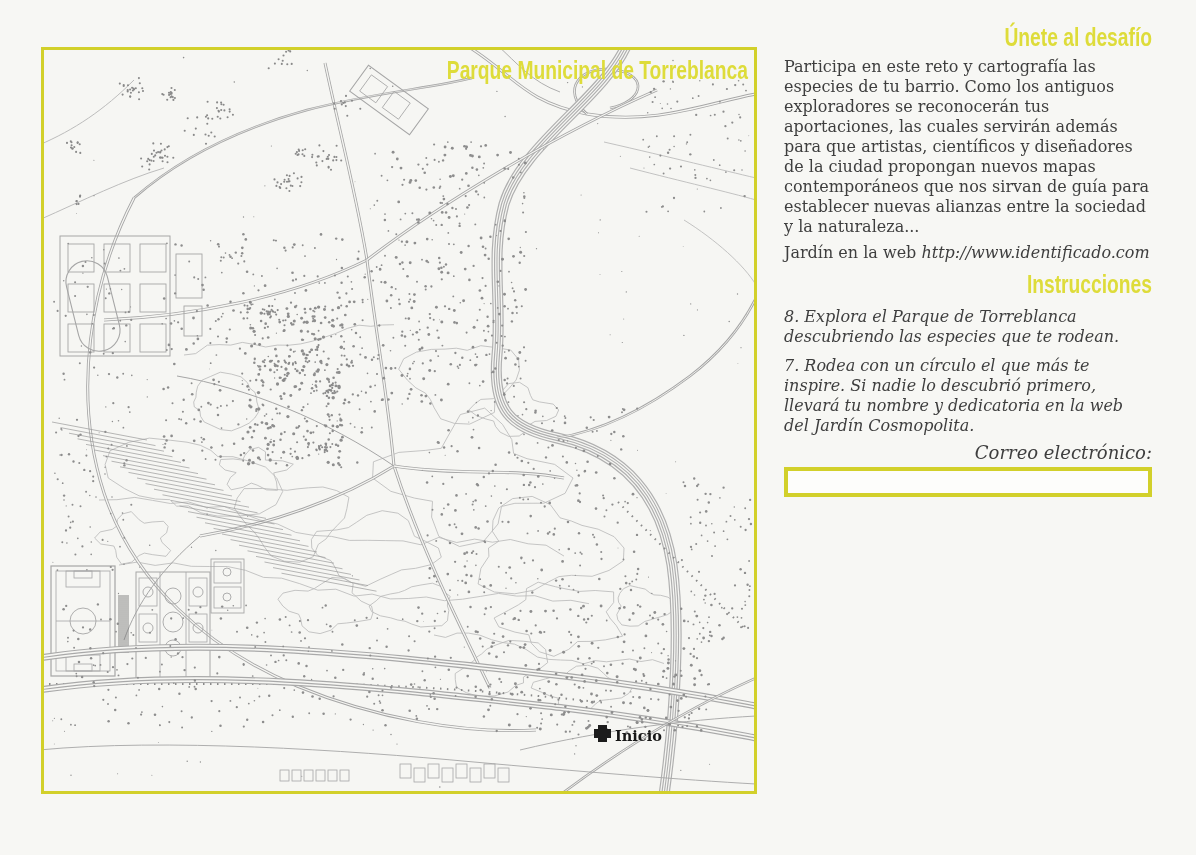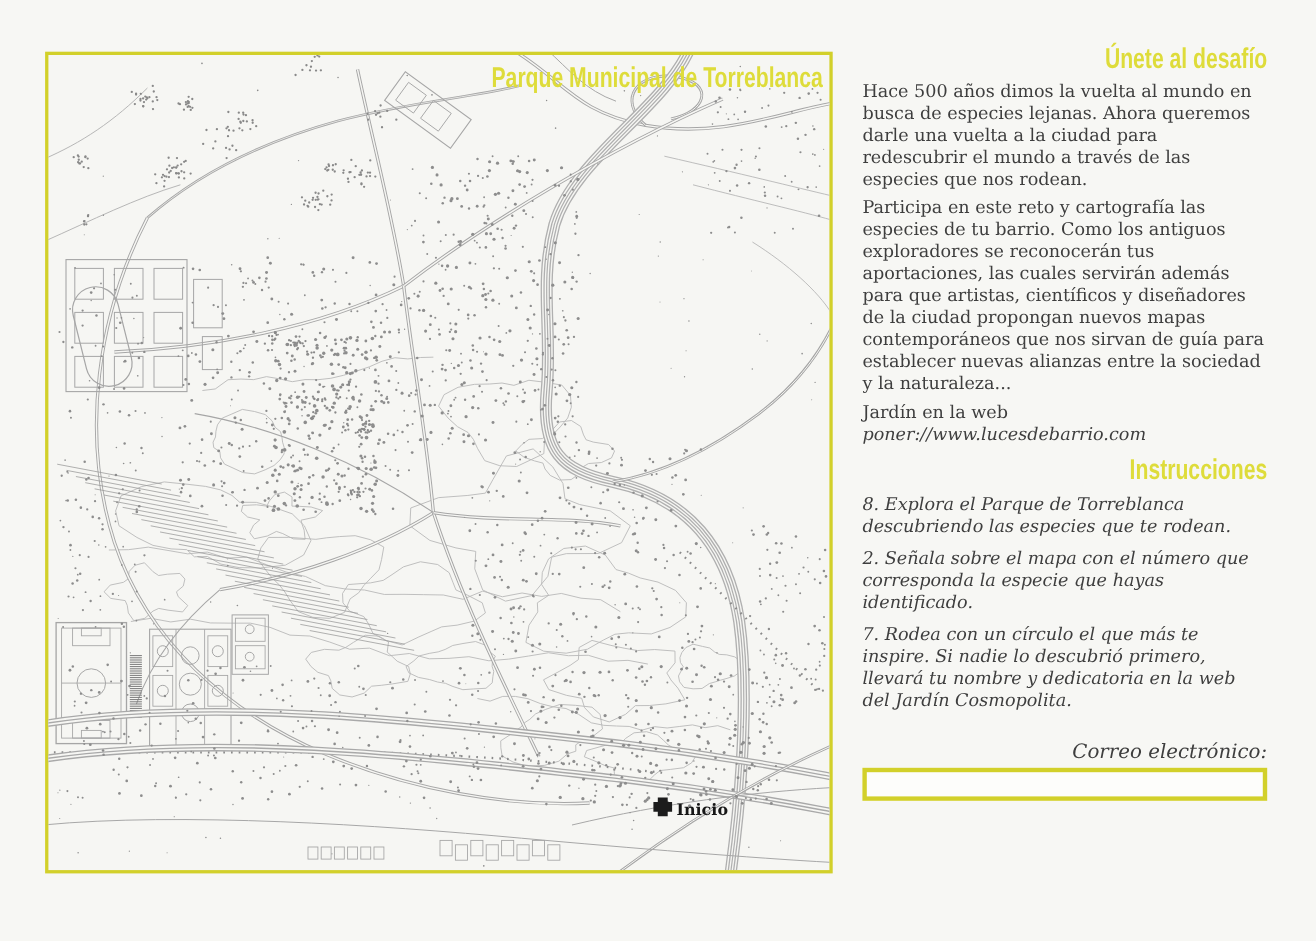--- a/index.html
+++ b/index.html
@@ -14,33 +14,33 @@
     box-sizing:border-box;border:3px solid #d2d02a;background:#f6f6f3;
   }
   .map-panel svg{display:block;width:100%;height:100%;}
   .map-title{
     position:absolute;top:7px;right:6px;white-space:nowrap;
     font-family:"Liberation Sans",sans-serif;font-weight:700;font-size:26px;line-height:26px;
     color:#dedc3a;transform:scaleX(0.74);transform-origin:100% 50%;
   }
   #start-label{font-family:"DejaVu Serif",serif;font-weight:bold;font-size:14.5px;fill:#161616;}
   
-  .right-col{position:absolute;left:784px;top:40px;width:368px;}
+  .right-col{position:absolute;left:784px;top:24px;width:368px;}
   .yellow-h{
     margin:0;font-family:"Liberation Sans",sans-serif;font-weight:700;
     font-size:26px;line-height:27px;color:#dedc3a;text-align:right;
     transform:scaleX(0.74);transform-origin:100% 50%;white-space:nowrap;
   }
   .yellow-h.second{margin-top:8px;}
   .right-col p{margin:6px 0 0;font-size:16px;line-height:20px;}
   .web{margin-top:4px;}
   .it{font-style:italic;}
   .instr{font-style:italic;margin-top:9px !important;}
   .field label{
-    display:block;text-align:right;font-style:italic;font-size:18px;line-height:22px;margin-top:26px;
+    display:block;text-align:right;font-style:italic;font-size:18px;line-height:22px;margin-top:6px;
   }
   .field.first label{margin-top:12px;}
   .field input,.field textarea{
     display:block;width:100%;box-sizing:border-box;margin-top:3px;
     border:4px solid #d2d02a;background:#fdfdfb;outline:none;
     font:16px "DejaVu Serif",serif;color:#3e3e3e;padding:1px 6px;
   }
   .field input{height:30px;}
 </style>
 </head>
@@ -2480,27 +2480,25 @@
     <g>
       <path d="M 555,676 h 7 v 4 h 4 v 7 h -4 v 4 h -7 v -4 h -4 v -7 h 4 z" fill="#1c1c1c" stroke="#1c1c1c" stroke-width="2"></path>
       <text id="start-label" x="571" y="691">Inicio</text>
     </g>
   </svg>
   <div class="map-title">Parque Municipal de Torreblanca</div>
 </div>
 
 <div class="right-col">
   <h1 class="yellow-h">Únete al desafío</h1>
-  <p>Hace 500 años dimos la vuelta al mundo en busca de especies lejanas. Ahora queremos darle una vuelta a la ciudad para redescubrir el mundo a través de las especies que nos rodean.</p>
   <p>Participa en este reto y cartografía las especies de tu barrio. Como los antiguos exploradores se reconocerán tus aportaciones, las cuales servirán además para que artistas, científicos y diseñadores de la ciudad propongan nuevos mapas contemporáneos que nos sirvan de guía para establecer nuevas alianzas entre la sociedad y la naturaleza...</p>
-  <p class="web"><span>Jardín en la web </span><span class="it">poner://www.lucesdebarrio.com</span></p>
+  <p class="web"><span>Jardín en la web </span><span class="it">http://www.identificado.com</span></p>
 
   <h1 class="yellow-h second">Instrucciones</h1>
   <p class="instr">8. Explora el Parque de Torreblanca descubriendo las especies que te rodean.</p>
-  <p class="instr">2. Señala sobre el mapa con el número que corresponda la especie que hayas identificado.</p>
   <p class="instr">7. Rodea con un círculo el que más te inspire. Si nadie lo descubrió primero, llevará tu nombre y dedicatoria en la web del Jardín Cosmopolita.</p>
 
   <div class="field">
     <label>Correo electrónico:</label>
     <input type="text" value="" style="">
   </div>
 
 </div>
 
 </body></html>

